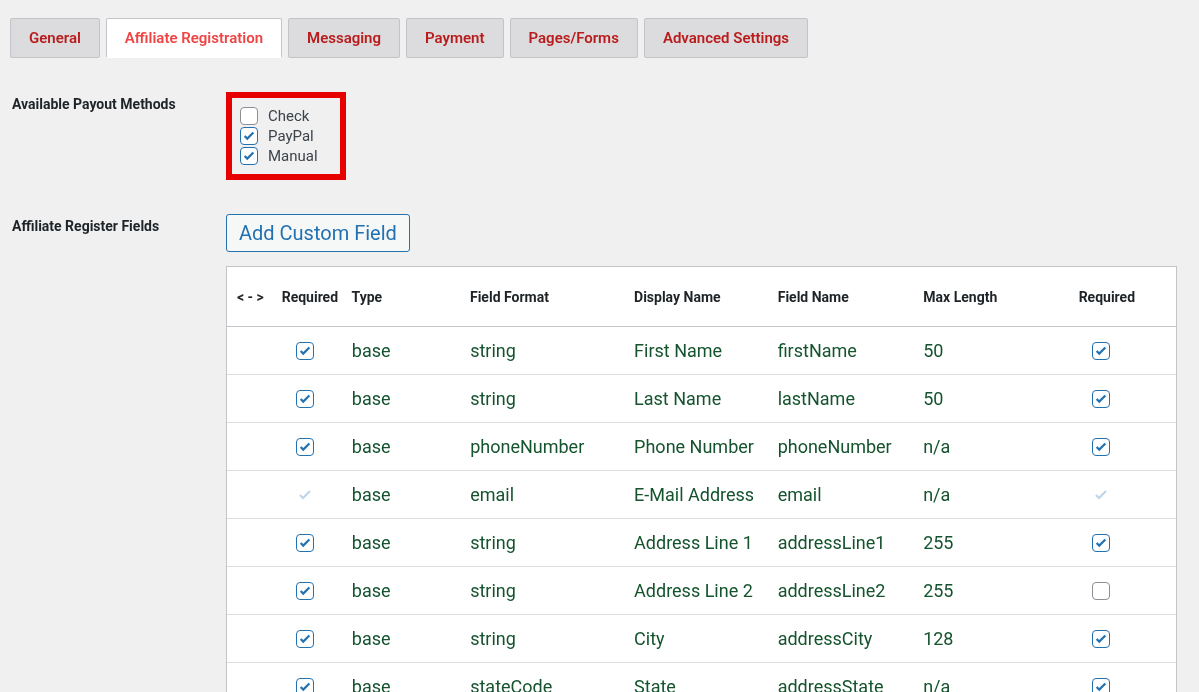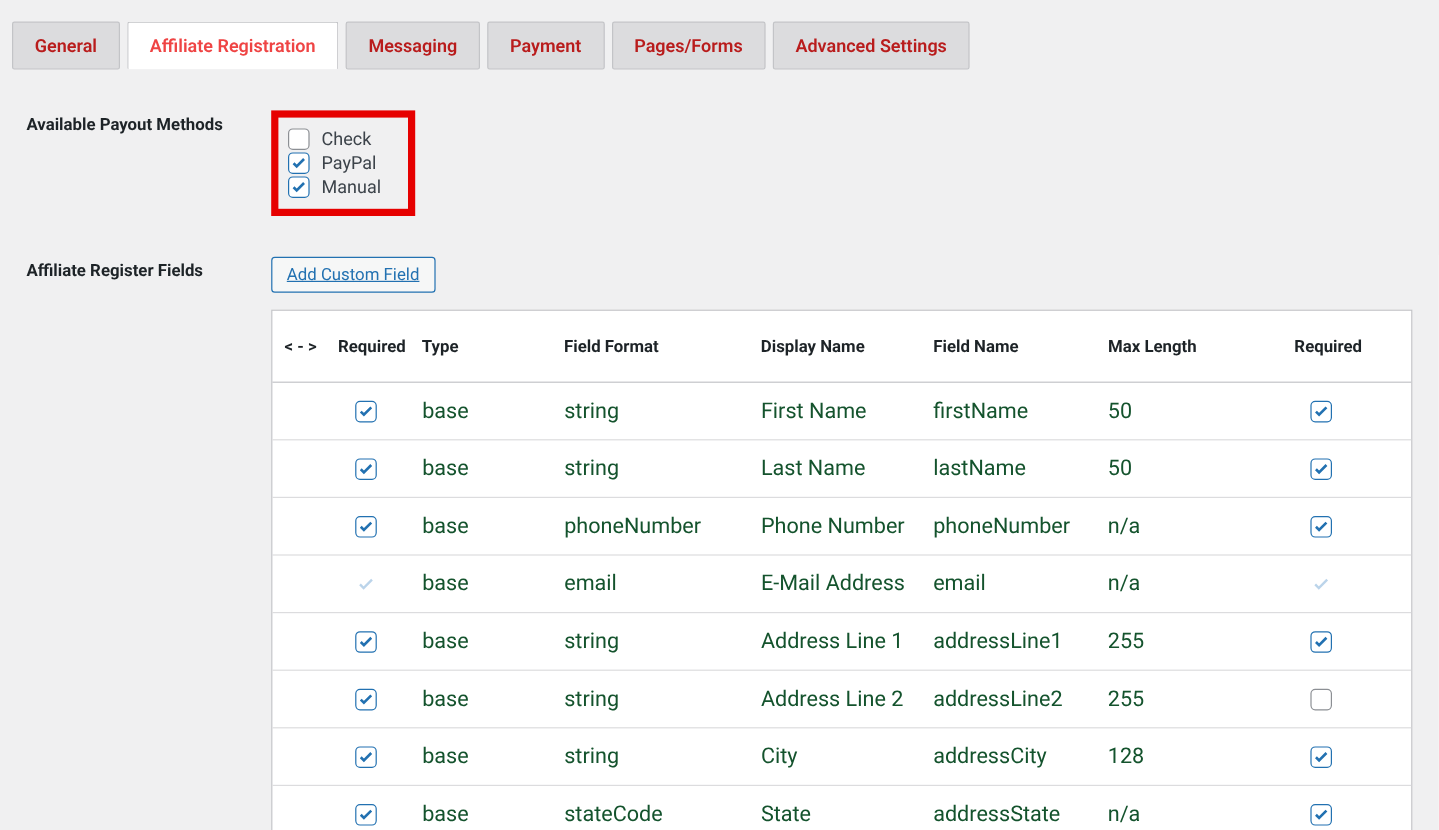--- a/index.html
+++ b/index.html
@@ -42,21 +42,21 @@
       padding: 24px 0 0 0;
     }
     .row {
       display: flex;
       padding: 10px 0;
       align-items: flex-start;
     }
     .row-label {
       width: 226px;
       min-width: 226px;
-      padding: 4px 10px 0 22px;
+      padding: 4px 10px 0 12px;
       font-weight: 700;
       color: #1d2327;
       font-size: 14px;
     }
     .highlight-box {
       border: 6px solid #e60000;
       padding: 8px 22px 8px 8px;
       display: inline-block;
     }
     .payout-item {
@@ -97,25 +97,24 @@
       display: block;
       opacity: 0.5;
       width: 16px;
       height: 16px;
     }
     .add-field-btn {
       color: #2271b1;
       border: 1px solid #2271b1;
       background: #f6f7f7;
       padding: 6px 12px;
-      font-size: 14px;
+      font-size: 20px;
       border-radius: 3px;
       cursor: pointer;
       display: inline-block;
-      text-decoration: underline;
     }
     .fields-table {
       margin-top: 14px;
       background: #fff;
       border: 1px solid #c3c4c7;
       width: 951px;
     }
     .table-row {
       display: flex;
       align-items: center;

